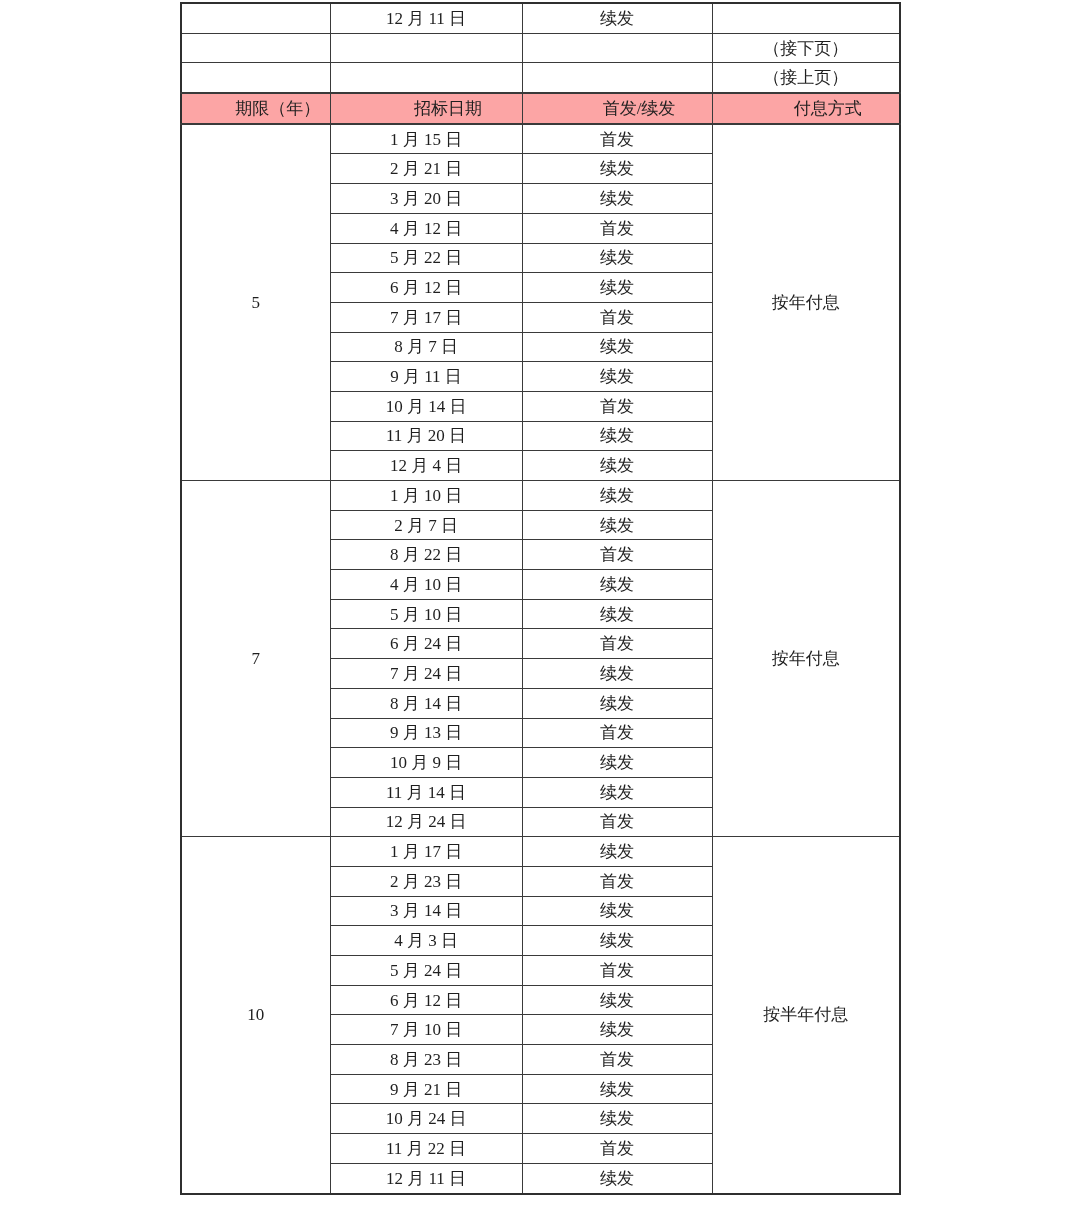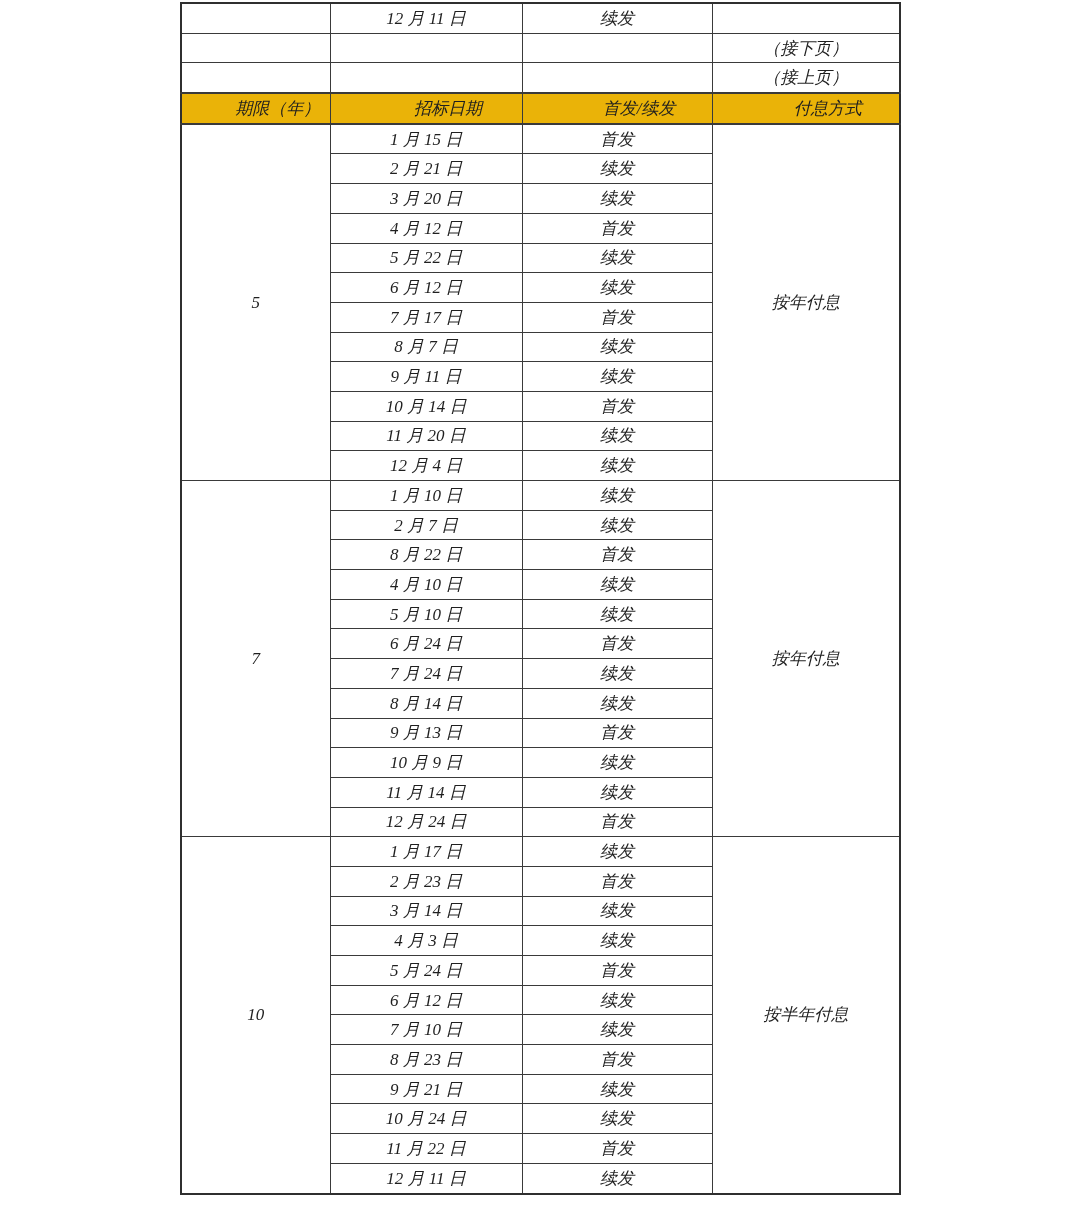--- a/index.html
+++ b/index.html
@@ -14,39 +14,38 @@
     background: #ffffff;
     overflow: hidden;
   }
   table.doc-table {
     position: absolute;
     left: 180px;
     top: 2px;
     border-collapse: collapse;
     table-layout: fixed;
     border: 2px solid #2f2f2f;
-    font-style: italic;
   }
   table.doc-table td,
   table.doc-table th {
     border: 1px solid #3a3a3a;
     height: 28.7px;
     padding: 0;
     text-align: center;
     vertical-align: middle;
     font-family: "Liberation Serif", "DejaVu Serif", serif;
     font-size: 17px;
     font-weight: normal;
     line-height: 1;
     color: #1f1f1f;
     overflow: hidden;
     white-space: nowrap;
   }
   table.doc-table th {
-    background: #eab308;
+    background: #fca5a5;
     border-top-width: 2px;
     border-bottom-width: 2px;
     padding-left: 44px;
   }
   col.c-term   { width: 149px; }
   col.c-date   { width: 192px; }
   col.c-issue  { width: 190px; }
   col.c-pay    { width: 188px; }
 </style>
 </head>

